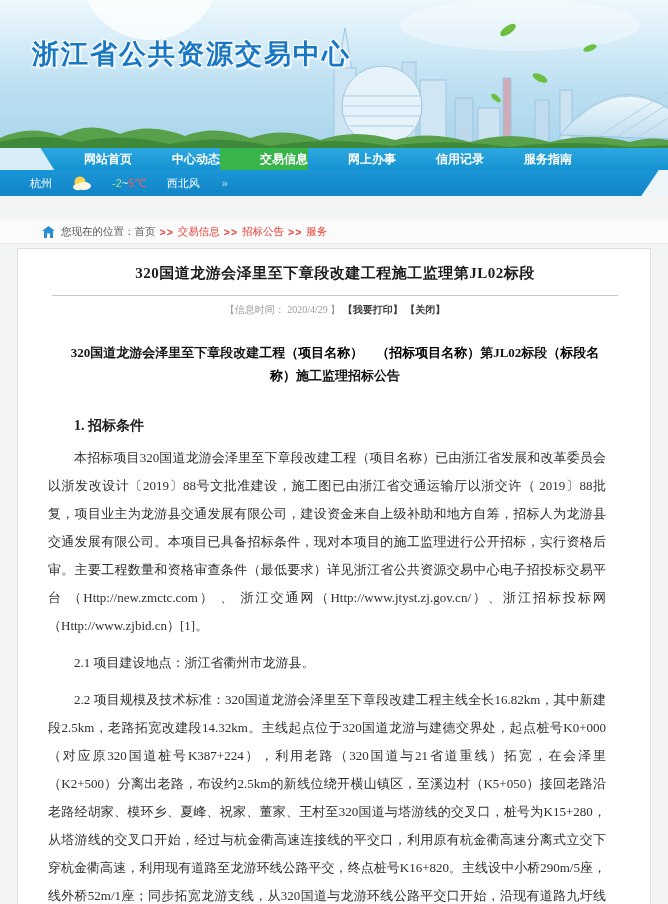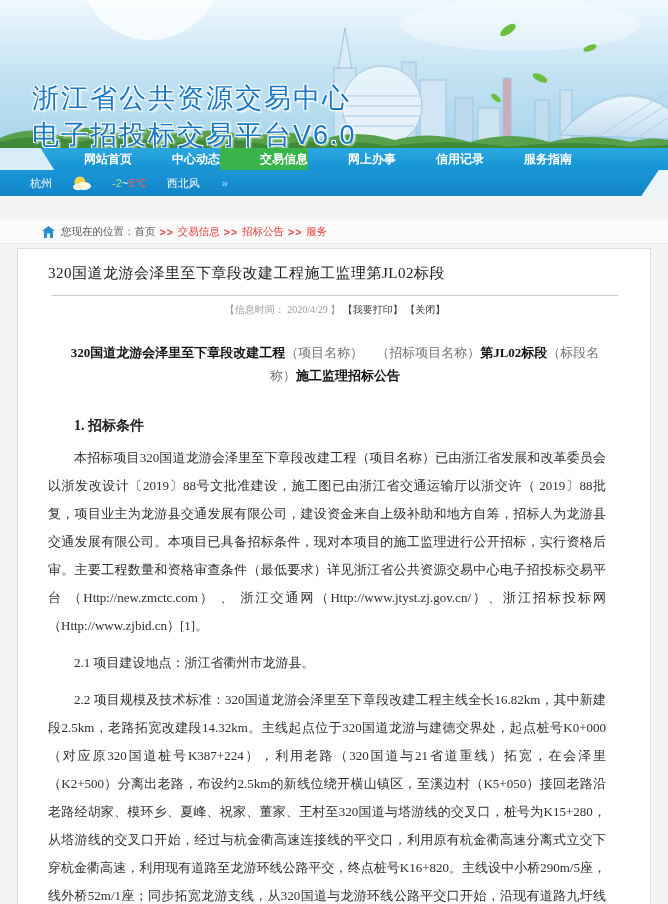--- a/index.html
+++ b/index.html
@@ -9,24 +9,23 @@
     background:#f3f4f4;
     font-family:"Liberation Sans","DejaVu Sans",sans-serif;
   }
   .page { position:relative; width:668px; height:904px; }
 
   
   .banner { position:relative; width:668px; height:148px; overflow:hidden; }
   .banner-art { position:absolute; left:0; top:0; }
   .banner-title {
     position:absolute; left:32px; top:36px;
-    font-weight:normal; font-size:27px; line-height:37px; letter-spacing:2px;
+    font-weight:bold; font-size:27px; line-height:37px; letter-spacing:2px;
     color:#1878c4;
     text-shadow:-1px -1px 0 #fff,1px -1px 0 #fff,-1px 1px 0 #fff,2px 2px 2px rgba(255,255,255,.9);
-    margin-top:44px;
   }
   
   .mainnav {
     position:relative; width:668px; height:22px;
     background:linear-gradient(180deg,#2ca8e0 0%,#1593d2 100%);
     display:flex; padding-left:44px; overflow:hidden;
   }
   .nav-wedge {
     position:absolute; left:-26px; top:-2px; width:74px; height:28px;
     background:#d8edf8; transform:skewX(32deg);
@@ -74,31 +73,31 @@
   .breadcrumb .sep { color:#e8423c; margin:0 4px; font-weight:bold; letter-spacing:1px; }
   .breadcrumb a.red { color:#e8423c; text-decoration:none; cursor:pointer; }
 
   
   .card {
     margin:4px 17px 0 17px; background:#fff; border:1px solid #dfdfdf;
     min-height:700px; padding:14px 28px 40px 30px;
     font-family:"Liberation Serif","DejaVu Serif",serif;
   }
   .art-title {
-    text-align:left; font-size:15px; font-weight:normal; color:#1c1c1c;
+    text-align:center; font-size:15px; font-weight:bold; color:#1c1c1c;
     line-height:21px; letter-spacing:.5px;
   }
   .divider { border:none; border-top:1px solid #c9c9c9; margin:11px 4px 0 4px; }
   .meta { text-align:center; margin-top:7px; font-size:10px; color:#9b9b9b; }
-  .meta .m-dark { color:#3a3a3a; font-weight:normal; text-decoration:none; cursor:pointer;text-align:right; }
+  .meta .m-dark { color:#3a3a3a; font-weight:bold; text-decoration:none; cursor:pointer;text-align:right; }
   .doc-heading {
     margin:24px 12px 0 12px; text-align:center; font-size:13px; line-height:23px;
   }
   .doc-heading .b { font-weight:bold; color:#141414; }
-  .doc-heading .n { font-weight:normal; color:#737373; }
+  .doc-heading .n { font-weight:bold; color:#000000; }
   .sec { margin:30px 0 0 26px; font-size:14px; font-weight:bold; color:#212121; }
   .sec2 { font-size:15px; }
   .para {
     margin:9px 16px 0 0; text-indent:2em; font-size:13px; line-height:28px;
     color:#2f2f2f; text-align:justify;
   }
 </style>
 </head>
 <body>
 
@@ -144,21 +143,20 @@
         <ellipse cx="540" cy="78" rx="8" ry="3.5" transform="rotate(25 540 78)"></ellipse>
         <ellipse cx="590" cy="48" rx="7" ry="3" transform="rotate(-20 590 48)"></ellipse>
         <ellipse cx="496" cy="98" rx="6" ry="2.6" transform="rotate(40 496 98)"></ellipse>
       </g>
 
       <path d="M0 148 L0 138 Q30 124 60 136 Q90 120 120 134 Q150 122 185 136 Q215 124 250 138 Q285 126 320 140 Q355 128 395 140 Q430 130 470 142 Q510 130 550 142 Q590 132 630 142 Q650 136 668 140 L668 148 Z" fill="#58a14a"></path>
       <path d="M0 148 L0 142 Q40 132 80 142 Q120 132 170 144 Q220 134 270 146 Q330 136 390 146 Q450 138 510 147 Q570 139 630 147 L668 145 L668 148 Z" fill="#3e8a3a"></path>
     </svg>
     <div class="banner-title">
       <div>浙江省公共资源交易中心</div>
-      <div>电子招投标交易平台V6.0</div>
     </div>
   </header>
 
   <nav class="mainnav">
     <div class="nav-wedge"></div>
     <a class="nav-item">网站首页</a>
     <a class="nav-item">中心动态</a>
     <a class="nav-item active">交易信息</a>
     <a class="nav-item">网上办事</a>
     <a class="nav-item">信用记录</a>

